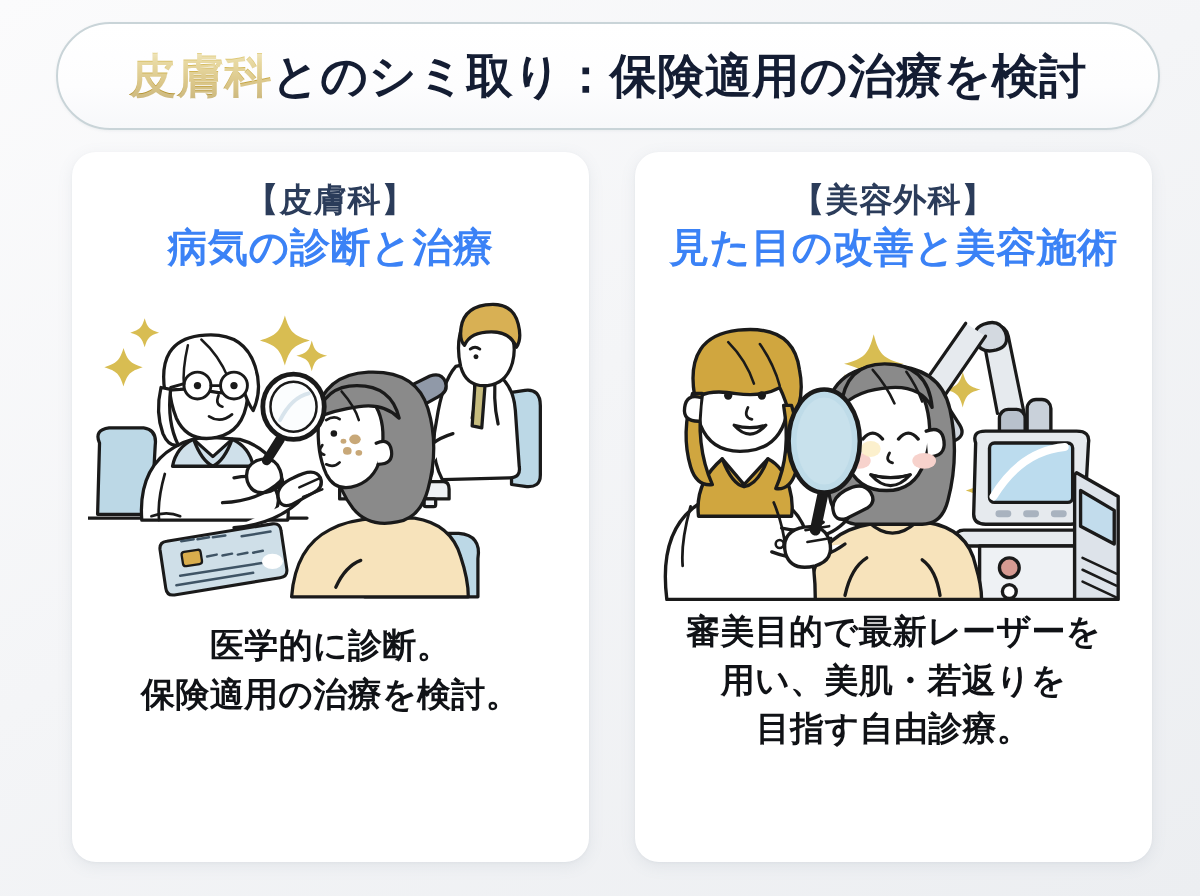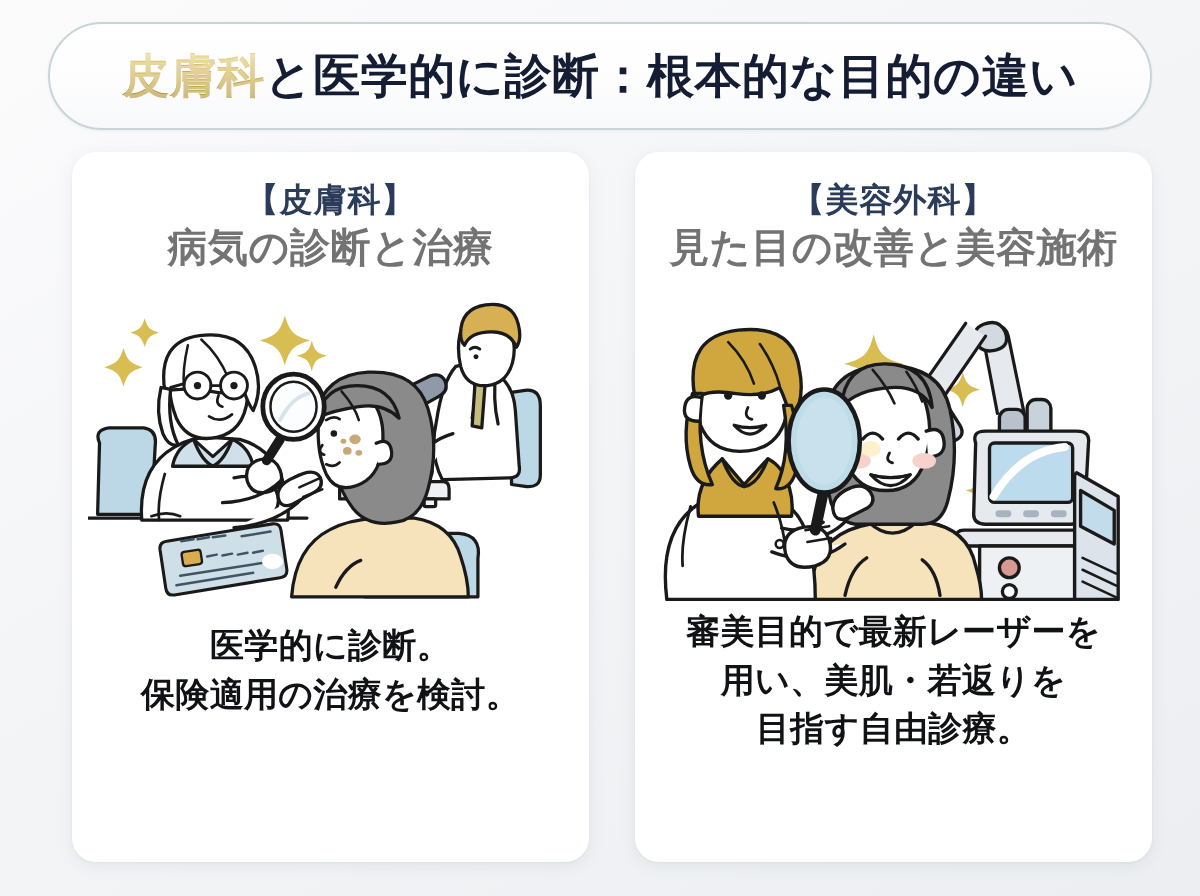--- a/index.html
+++ b/index.html
@@ -13,21 +13,21 @@
 
   body {
     font-family: "Liberation Sans", "DejaVu Sans", sans-serif;
     background: linear-gradient(150deg, #fbfbfc 0%, #f4f5f7 45%, #eceef1 100%);
     position: relative;
   }
 
   
   .title-banner {
     position: absolute;
-    left: 48px;
+    left: 56px;
     top: 22px;
     width: 1104px;
     height: 108px;
     border-radius: 54px;
     background: linear-gradient(180deg, #ffffff 0%, #fdfdfe 60%, #f7f8fa 100%);
     border: 2px solid #c9d4d8;
     display: flex;
     align-items: center;
     justify-content: center;
     box-shadow: 0 1px 3px rgba(120,135,150,0.10);
@@ -83,21 +83,21 @@
     font-size: 33px;
     font-weight: 700;
     color: #2b3c5a;
     letter-spacing: 1px;
     line-height: 1.1;
   }
 
   .card-heading {
     font-size: 40px;
     font-weight: 700;
-    color: #737373;
+    color: #3b82f6;
     letter-spacing: 0.5px;
     line-height: 1.18;
     margin-top: 6px;
     white-space: nowrap;
   }
 
   .card-illo {
     flex: 0 0 auto;
     width: 100%;
     display: flex;
@@ -122,21 +122,21 @@
   .card-right .card-illo { margin-top: 20px; }
   .card-right .card-caption { margin-top: 6px; }
 </style>
 </head>
 <body>
 
 <div class="title-banner">
   <div class="title-text">
     <span class="t-gold">皮膚科</span>
       <span class="t-navy">と</span>
-      <span class="t-navy">医学的に診断：根本的な目的の違い</span>
+      <span class="t-navy">のシミ取り：保険適用の治療を検討</span>
   </div>
 </div>
 
 <div class="cards">
 
   <div class="card card-left">
 
     <div class="card-bracket">【皮膚科】</div>
     <div class="card-heading">病気の診断と治療</div>
 

